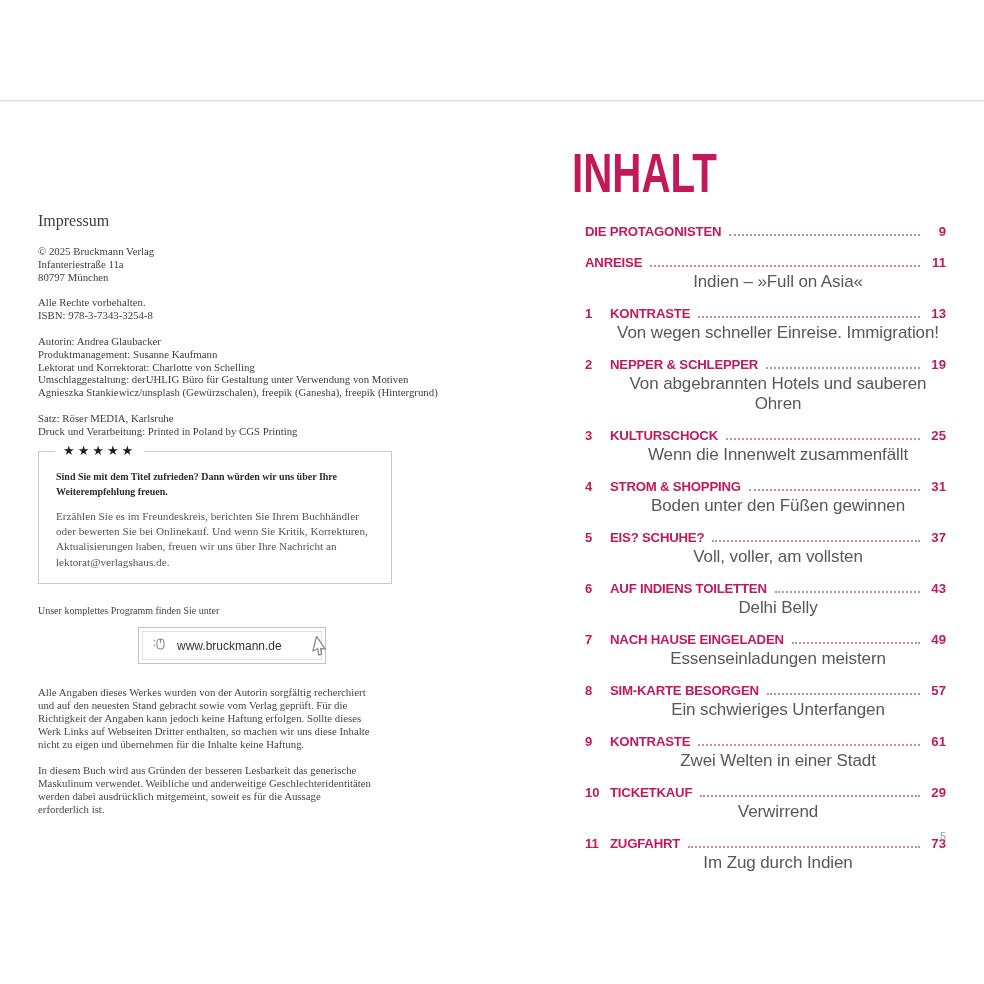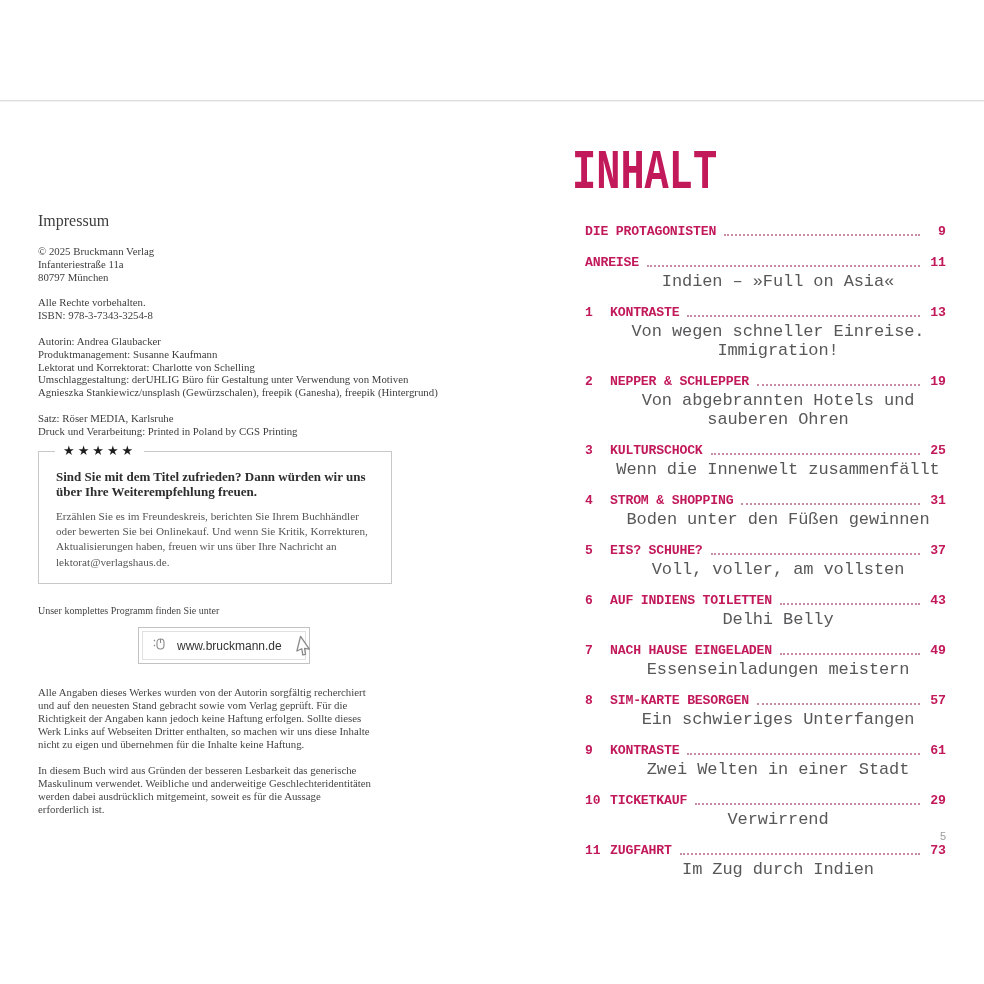--- a/index.html
+++ b/index.html
@@ -15,38 +15,38 @@
   .left-page { left:38px; top:212px; width:412px; color:#3d3d3d; }
   .imp-heading { font-weight:normal; font-size:16px; margin-bottom:15px; }
   .imp-group { margin-bottom:13px; }
   .imp-line { font-size:10.8px; line-height:12.8px; }
 
   .rec-box { position:relative; width:354px; border:1px solid #c8c8c8;
              margin-top:11px; padding:17px 17px 13px 17px; }
   .rec-stars { position:absolute; top:-9px; left:16px; background:#ffffff;
                padding:0 8px; font-size:13px; letter-spacing:3px; color:#1c1c1c;
                font-family:"DejaVu Sans", sans-serif; }
-  .rec-heading { font-weight:bold; font-size:13px; line-height:15px; color:#2e2e2e; }
+  .rec-heading { font-weight:bold; font-size:10px; line-height:15px; color:#2e2e2e; }
   .rec-body { margin-top:10px; font-size:11.2px; line-height:15.4px; color:#555555; }
 
   .program-line { margin-top:21px; font-size:10px; color:#444444; }
 
-  .site-widget { position:relative; margin:11px 0 0 100px; width:172px;
+  .site-widget { position:relative; margin:11px 0 0 100px; width:188px;
                  border:1px solid #c2c2c2; padding:3px; background:#fff; }
   .site-inner { border:1px solid #e0e0e0; display:flex; align-items:center;
                 gap:9px; padding:4px 10px; }
   .site-text { font-family:"Liberation Sans", sans-serif; font-size:12px; color:#333333; }
   .site-cursor { position:absolute; right:-7px; top:7px; }
 
   .disclaimer { margin-top:22px; width:334px; font-size:10.8px; line-height:13px; color:#454545; }
   .disclaimer + .disclaimer { margin-top:13px; }
 
   
   .right-page { left:572px; top:146px; width:374px;
-                font-family:Liberation Mono, monospace; }
+                font-family:Liberation Sans, sans-serif; }
   .toc-title-main { font-size:56px; font-weight:bold; color:var(--accent);
                     letter-spacing:0px; transform:scaleX(0.72); transform-origin:left top;
                     line-height:54px; margin-bottom:24px; white-space:nowrap; }
   .toc-entry { margin-bottom:14px;padding-left:13px; }
   .toc-row { display:flex; align-items:baseline; }
   .toc-num { flex:0 0 25px; font-weight:bold; font-size:13px; color:var(--accent); }
   .toc-title { font-weight:bold; font-size:13.2px; letter-spacing:-0.2px;
                color:var(--accent); white-space:nowrap; }
   .toc-leader { flex:1; border-bottom:2px dotted #c98aa5; margin:0 8px;
                 align-self:flex-end; position:relative; top:-3px; }

